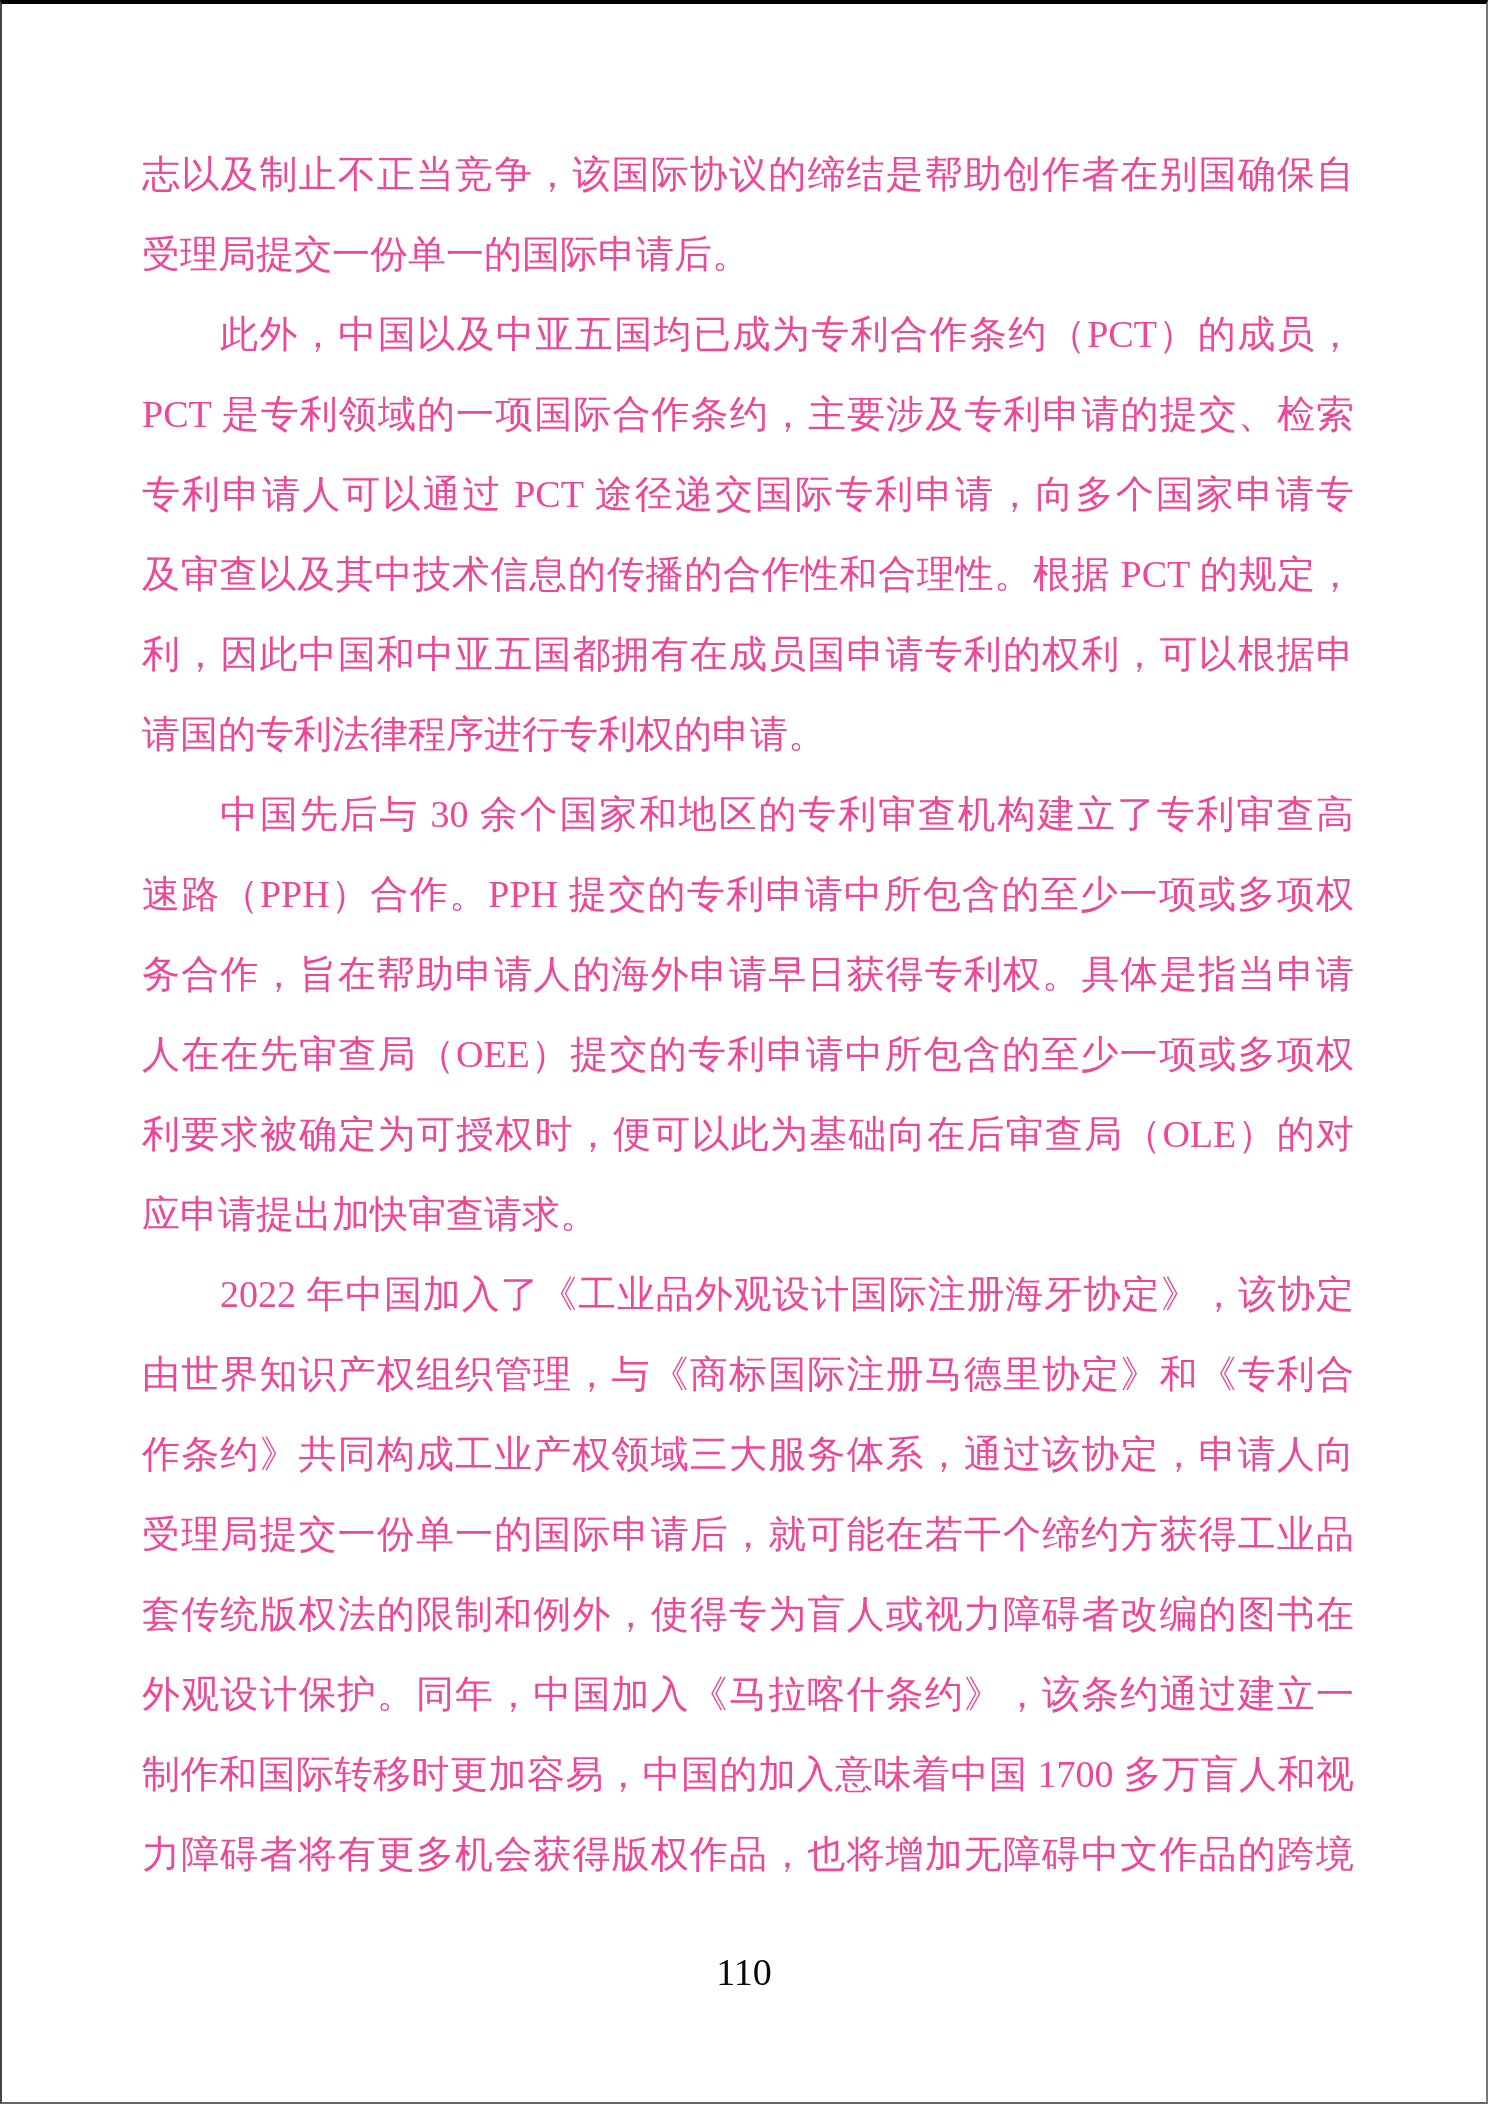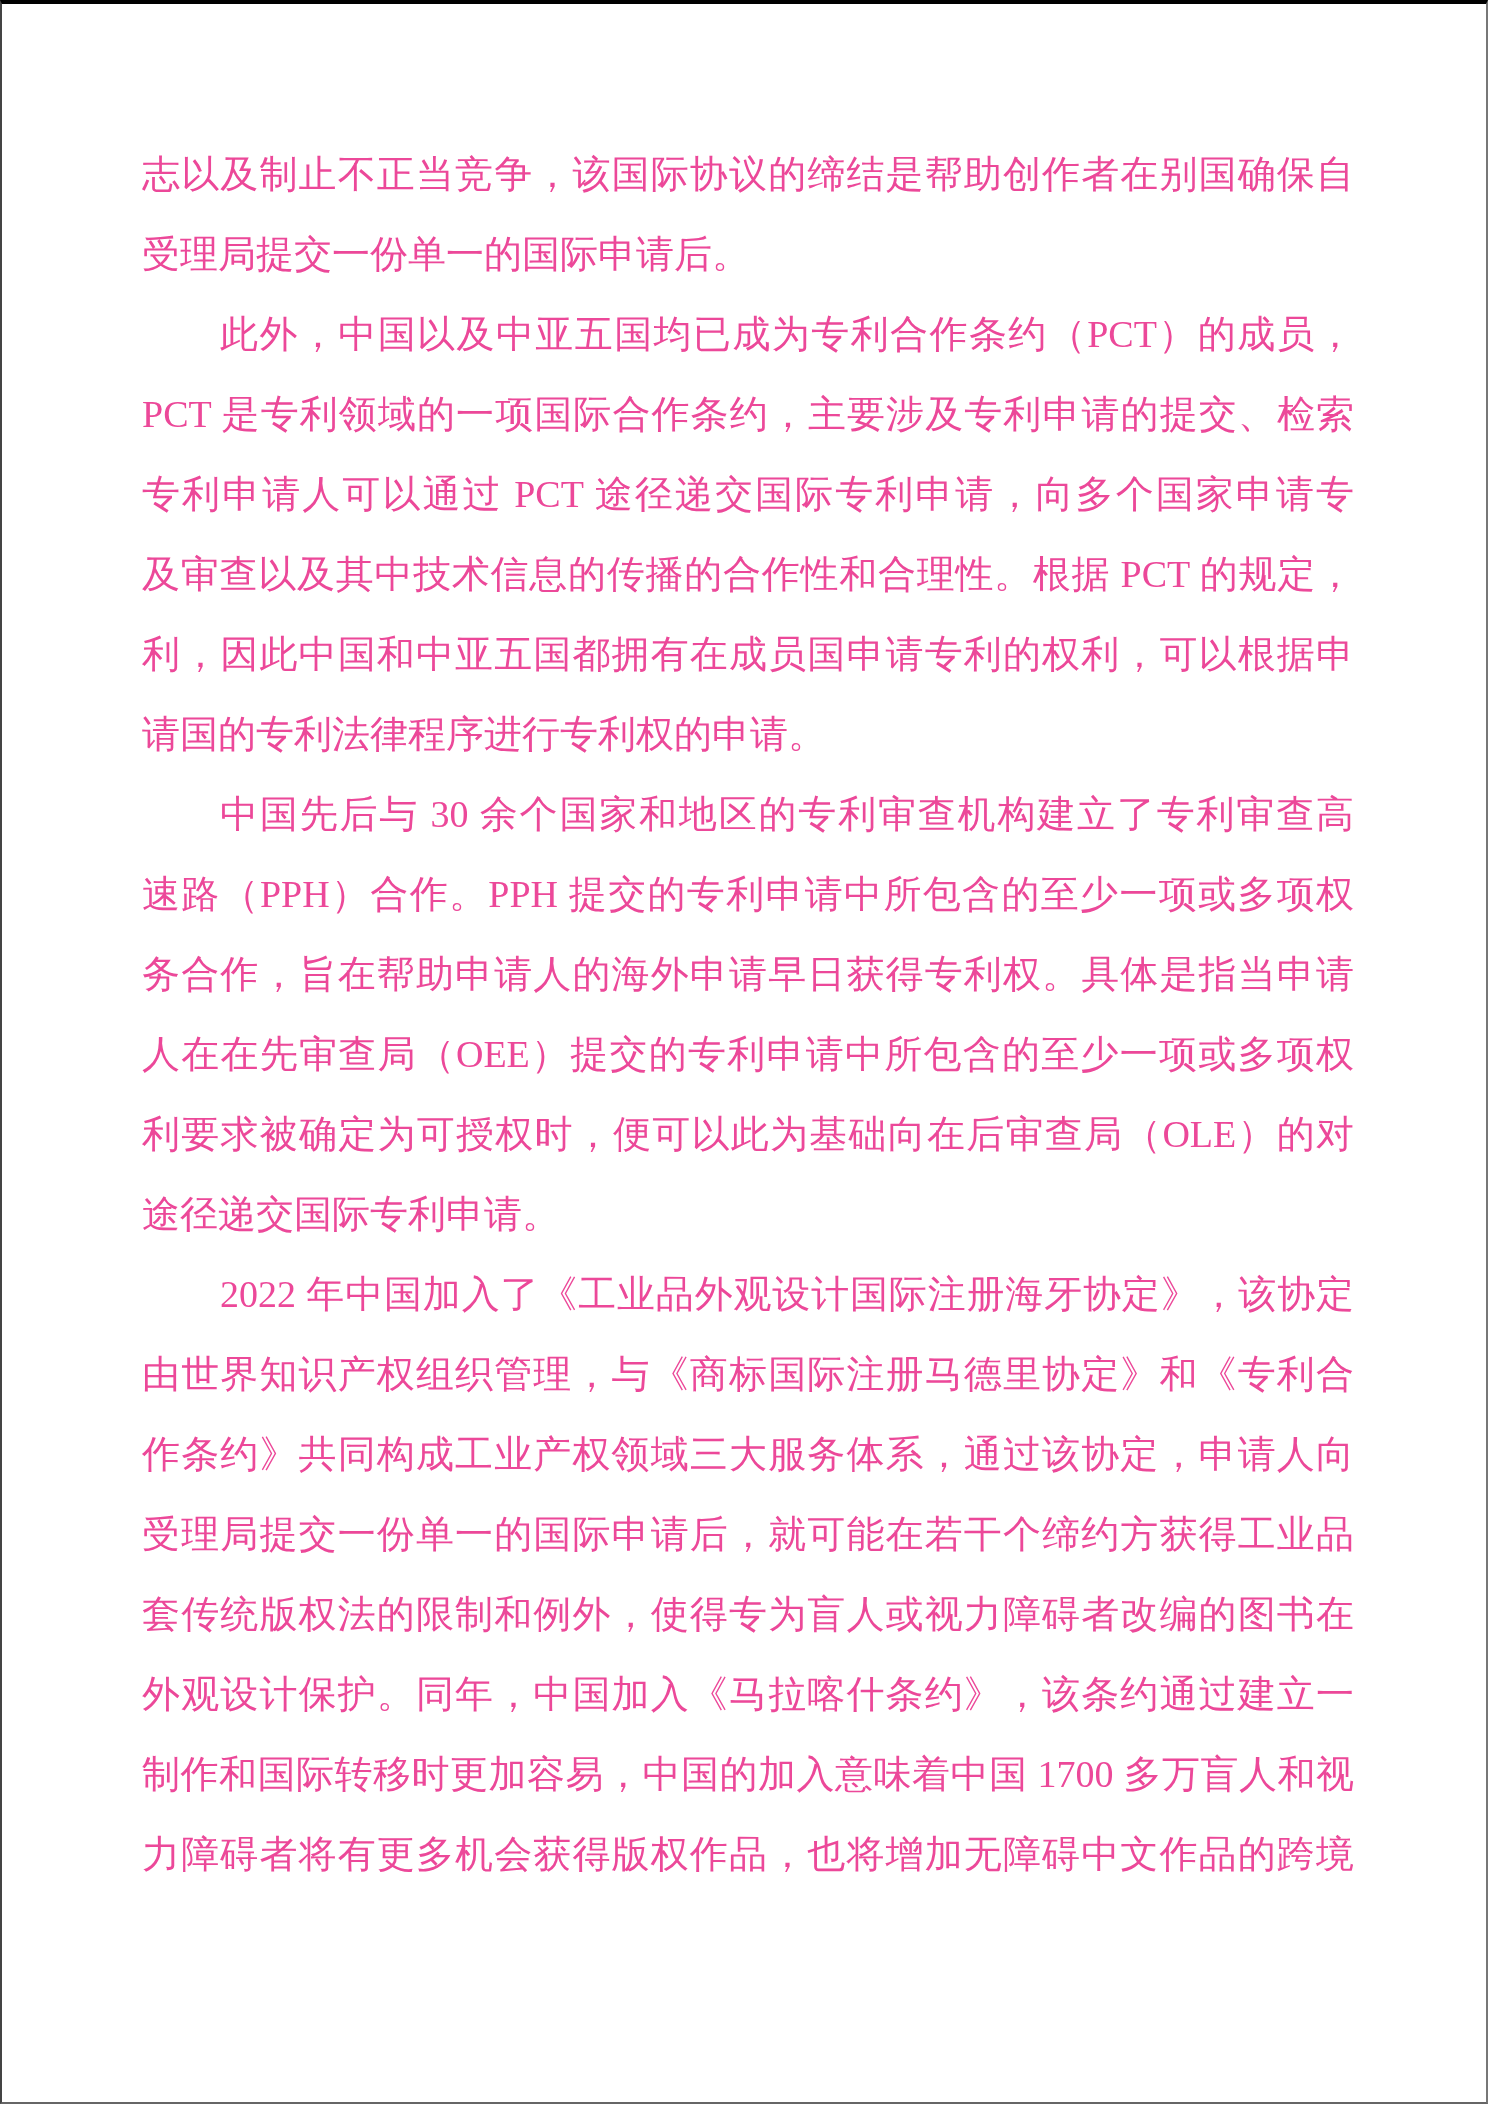--- a/index.html
+++ b/index.html
@@ -66,23 +66,24 @@
     <div class="line">PCT 是专利领域的一项国际合作条约，主要涉及专利申请的提交、检索</div>
     <div class="line">专利申请人可以通过 PCT 途径递交国际专利申请，向多个国家申请专</div>
     <div class="line">及审查以及其中技术信息的传播的合作性和合理性。根据 PCT 的规定，</div>
     <div class="line">利，因此中国和中亚五国都拥有在成员国申请专利的权利，可以根据申</div>
     <div class="line para-end">请国的专利法律程序进行专利权的申请。</div>
     <div class="line indent">中国先后与 30 余个国家和地区的专利审查机构建立了专利审查高</div>
     <div class="line">速路（PPH）合作。PPH 提交的专利申请中所包含的至少一项或多项权</div>
     <div class="line">务合作，旨在帮助申请人的海外申请早日获得专利权。具体是指当申请</div>
     <div class="line">人在在先审查局（OEE）提交的专利申请中所包含的至少一项或多项权</div>
     <div class="line">利要求被确定为可授权时，便可以此为基础向在后审查局（OLE）的对</div>
-    <div class="line para-end">途径递交国际专利申请。</div>
+    <div class="line para-end">应申请提出加快审查请求。</div>
     <div class="line indent">2022 年中国加入了《工业品外观设计国际注册海牙协定》，该协定</div>
     <div class="line">由世界知识产权组织管理，与《商标国际注册马德里协定》和《专利合</div>
     <div class="line">作条约》共同构成工业产权领域三大服务体系，通过该协定，申请人向</div>
     <div class="line">受理局提交一份单一的国际申请后，就可能在若干个缔约方获得工业品</div>
     <div class="line">套传统版权法的限制和例外，使得专为盲人或视力障碍者改编的图书在</div>
     <div class="line">外观设计保护。同年，中国加入《马拉喀什条约》，该条约通过建立一</div>
     <div class="line">制作和国际转移时更加容易，中国的加入意味着中国 1700 多万盲人和视</div>
     <div class="line">力障碍者将有更多机会获得版权作品，也将增加无障碍中文作品的跨境流</div>
   </div>
+  <div class="page-number">110</div>
 </div>
 
 </body></html>

